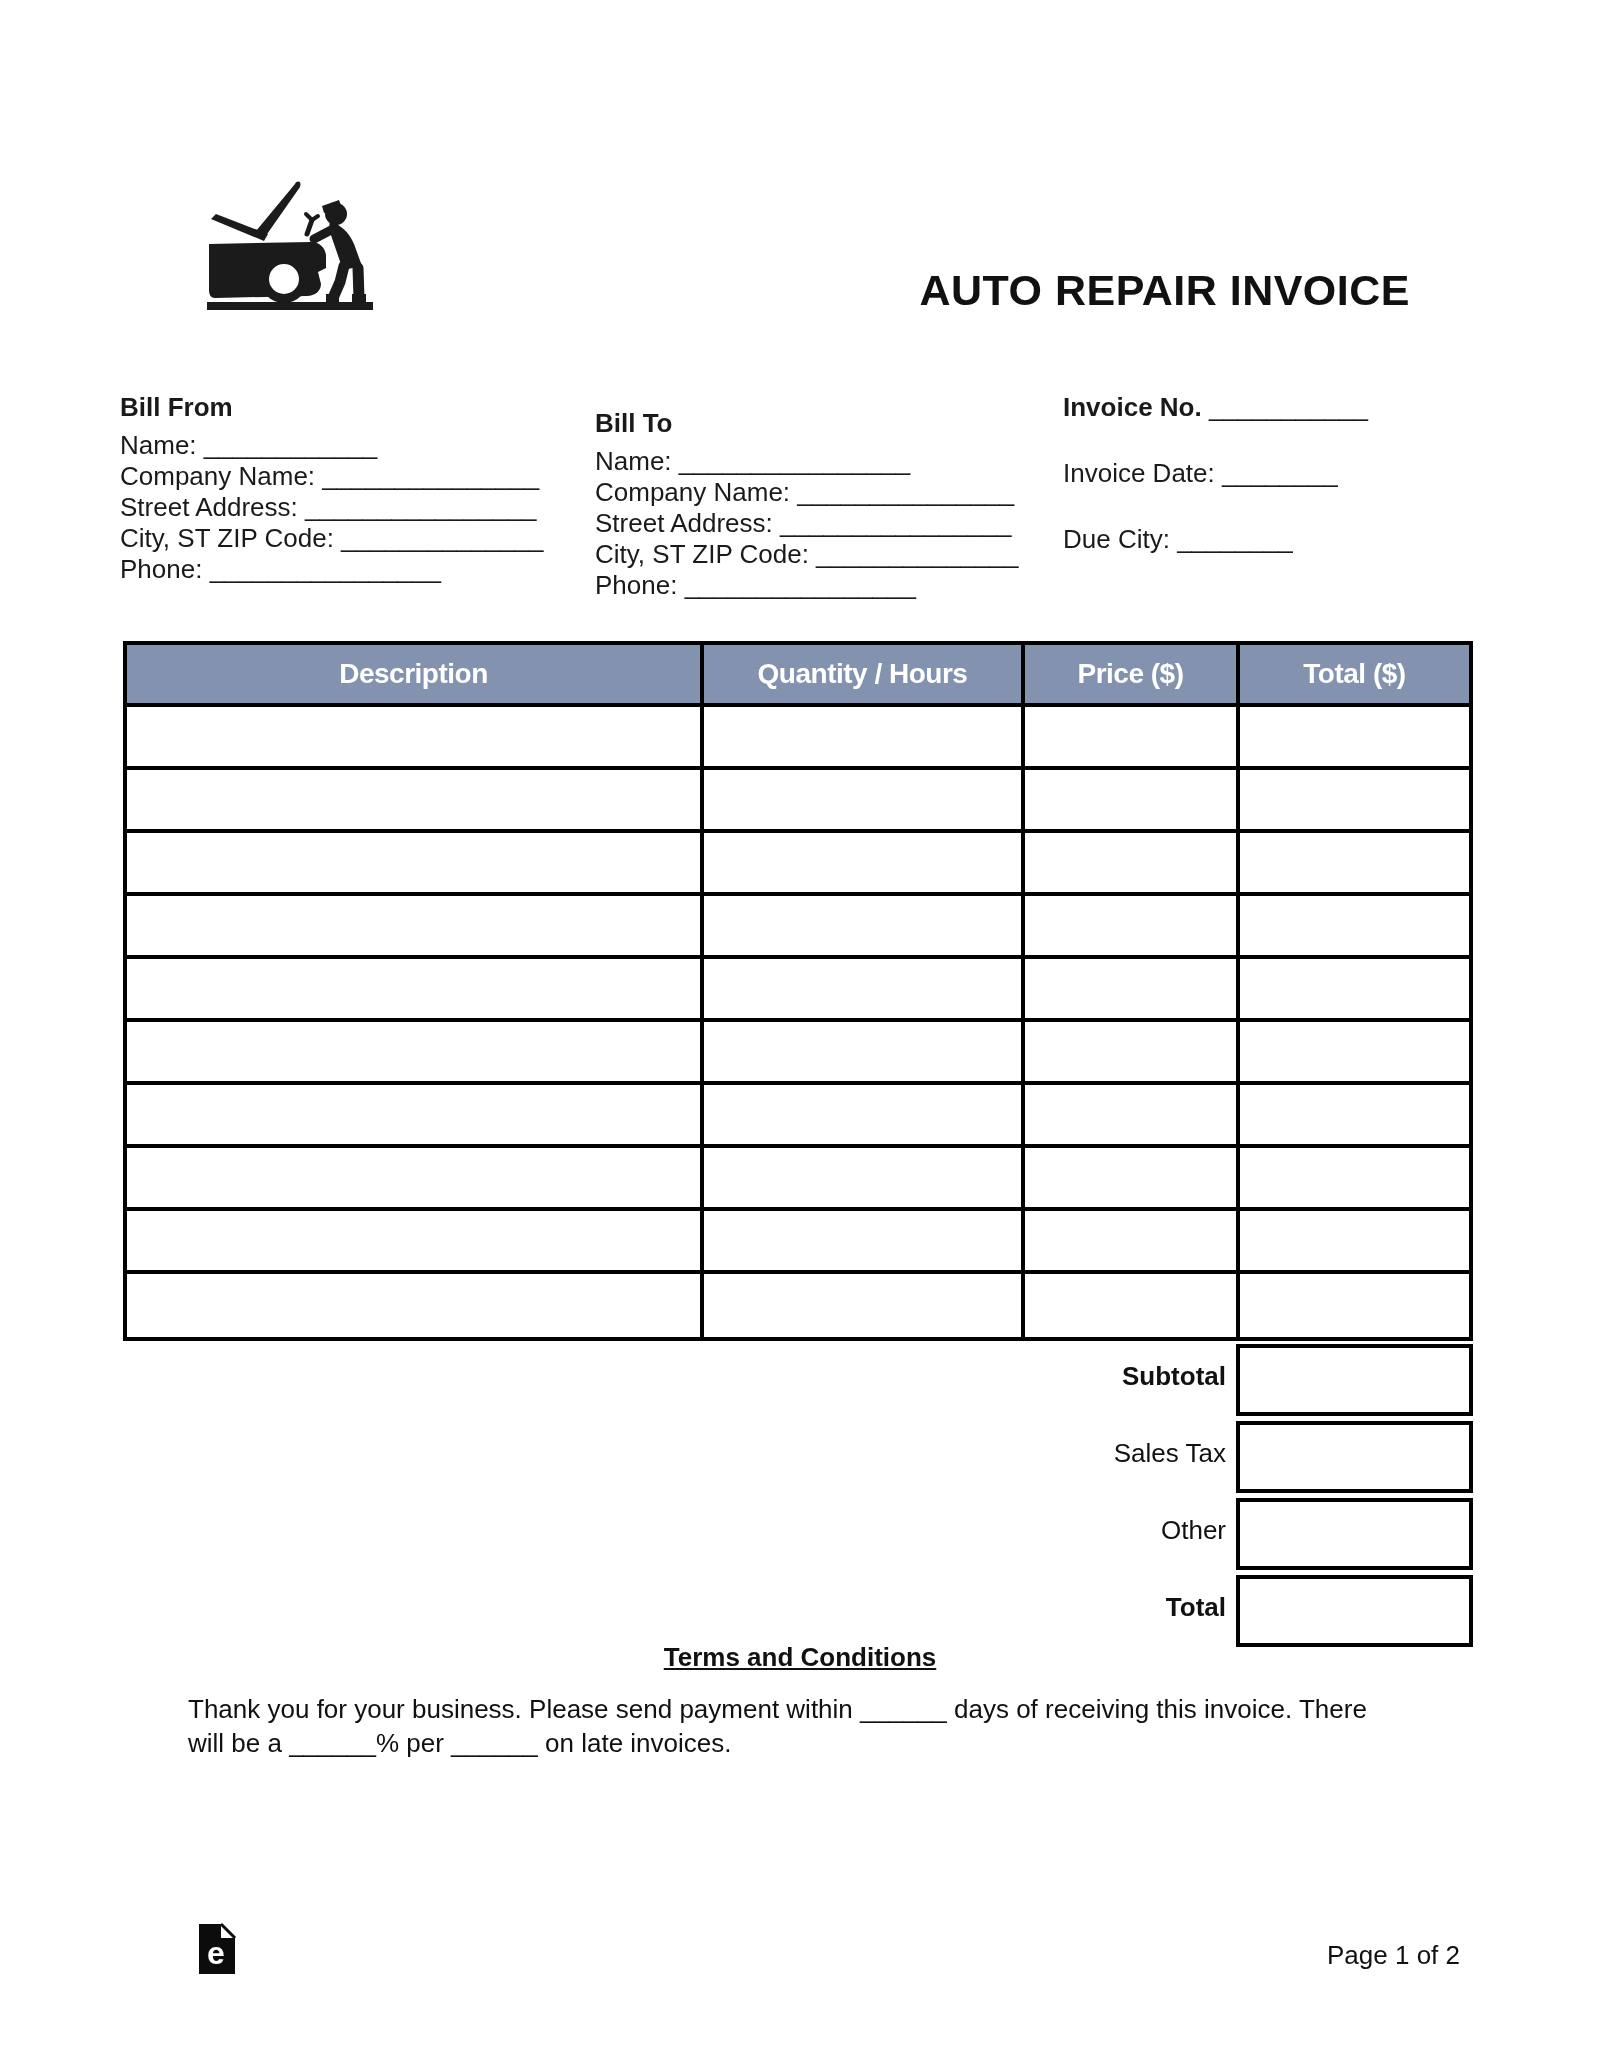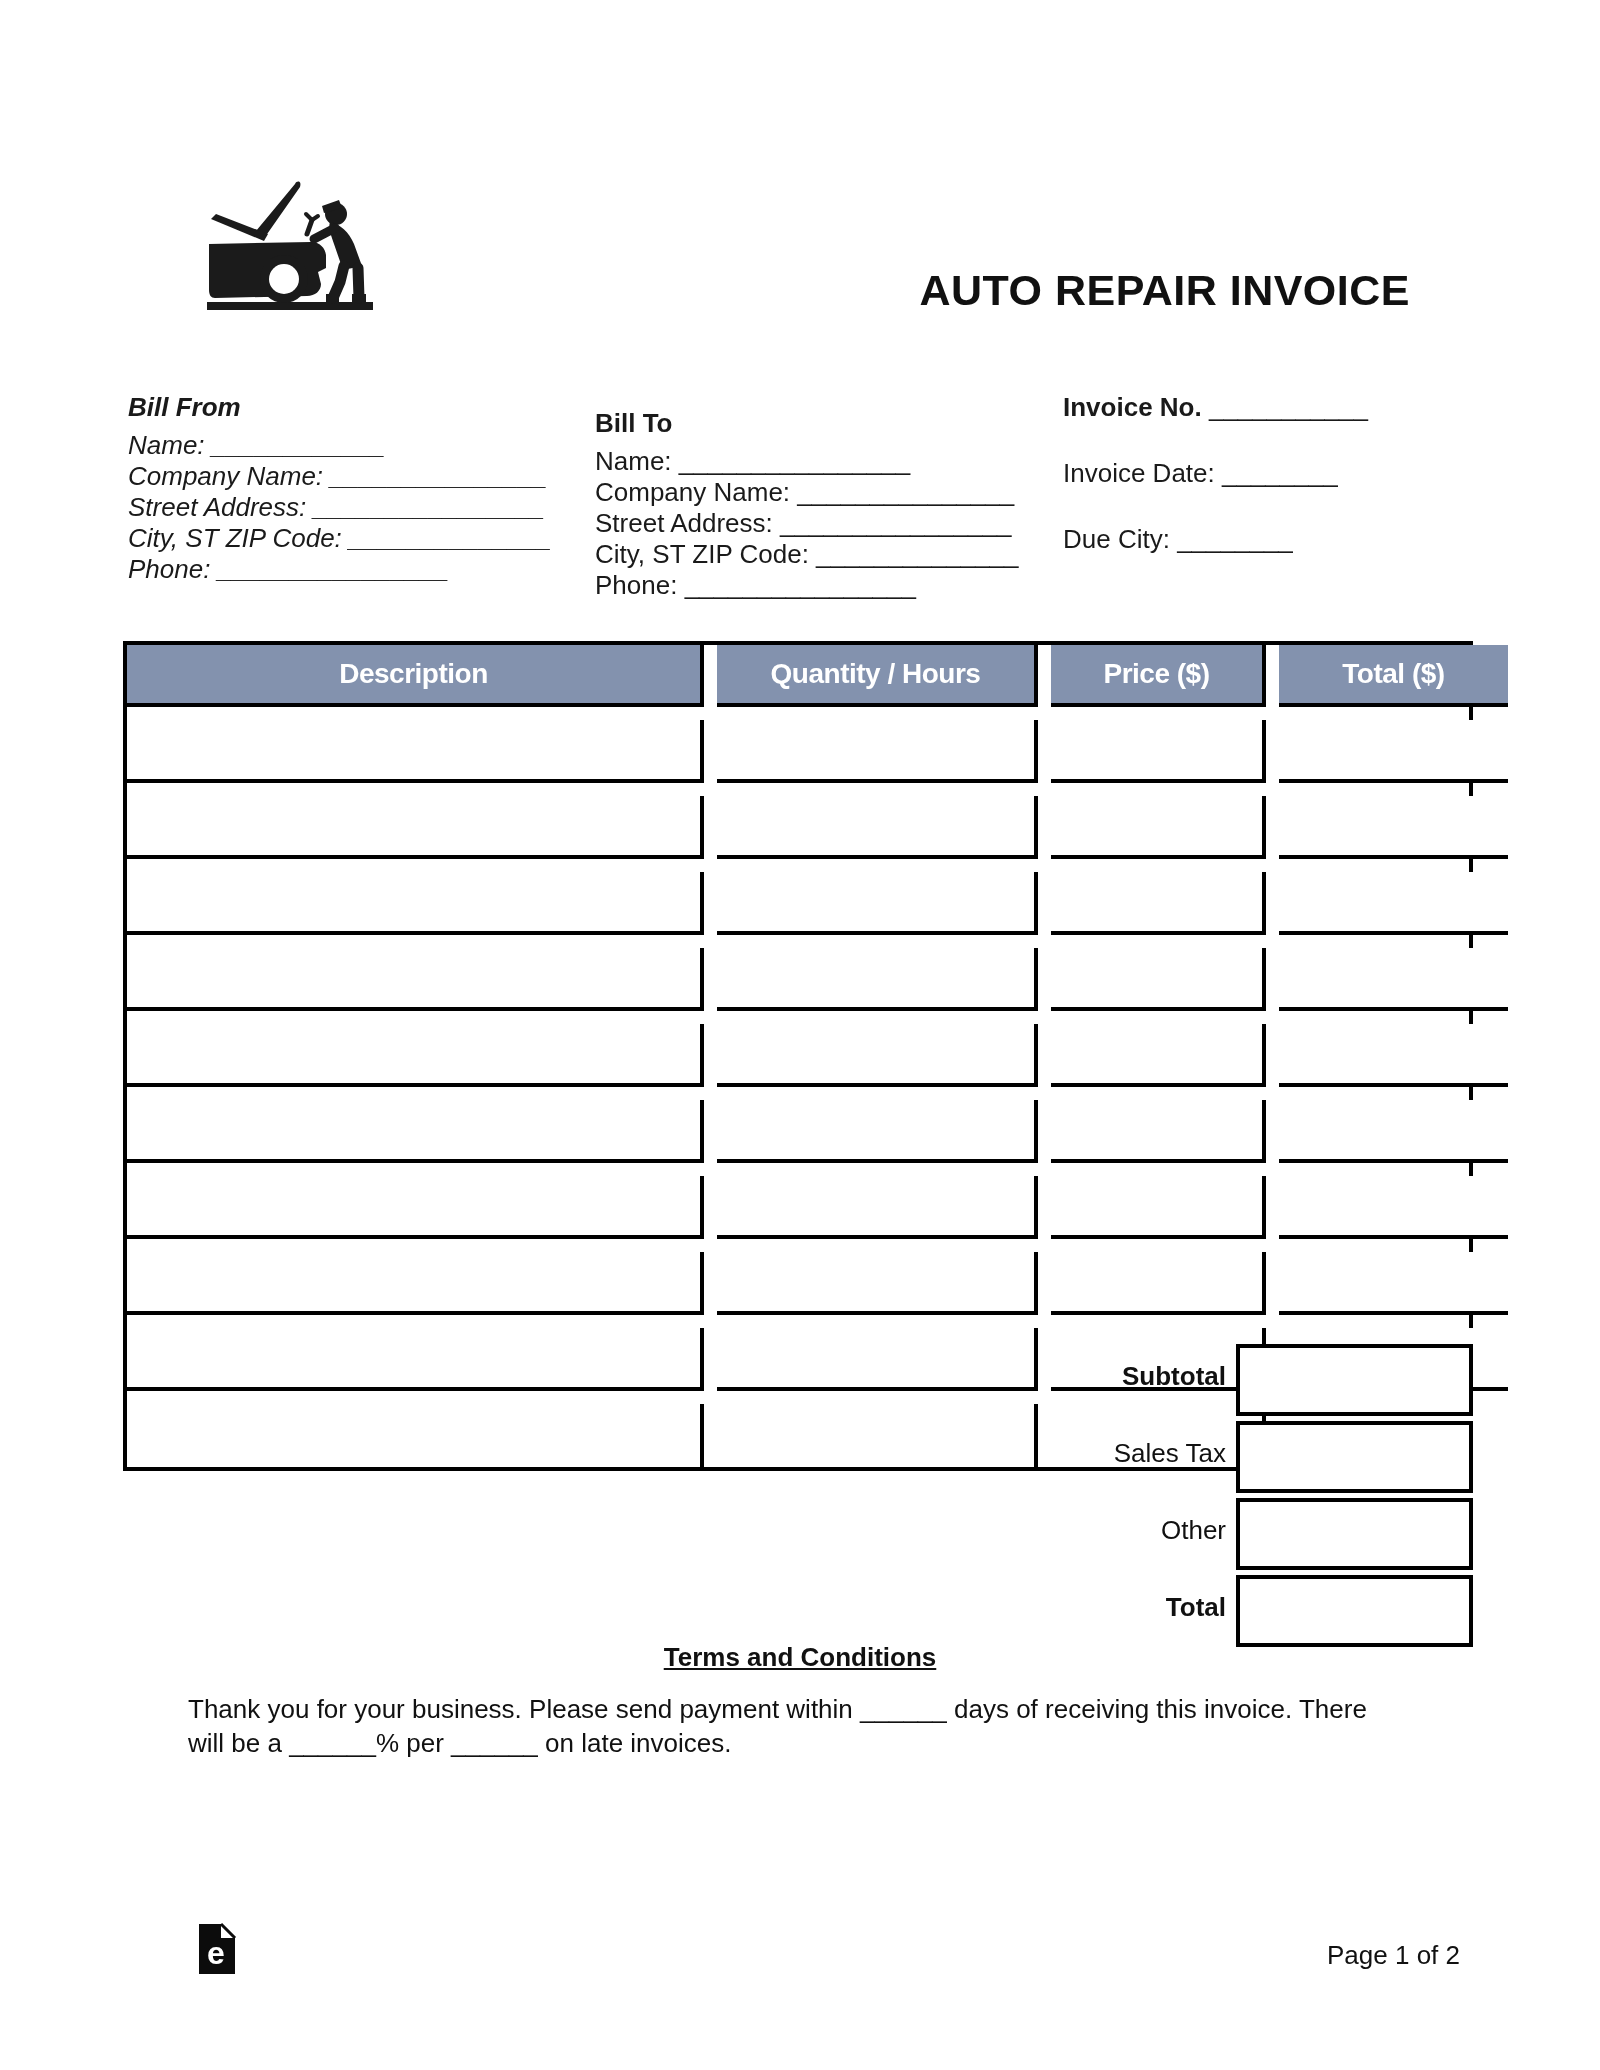--- a/index.html
+++ b/index.html
@@ -15,33 +15,32 @@
   
   .logo{position:absolute;left:193px;top:172px;width:212px;height:148px;}
   .doc-title{
     position:absolute;top:266px;right:190px;
     font-size:43px;font-weight:bold;color:#111;
     white-space:nowrap;letter-spacing:0.5px;
   }
   
   .info-col{position:absolute;top:392px;font-size:26px;line-height:31px;white-space:nowrap;}
   .info-col .heading{font-weight:bold;margin-bottom:7px;}
-  .col-bill-from{left:128px;font-style:italic;}
+  .col-bill-from{left:120px;}
   .col-bill-to{left:595px;margin-top:16px;}
   .col-meta{left:1063px;}
   .meta-line{margin-bottom:35px;}
   .meta-line .lbl-bold{font-weight:bold;}
   
   .items-table{
     position:absolute;left:123px;top:641px;width:1350px;
     border:4px solid #000;box-sizing:border-box;
     display:grid;
     grid-template-columns:577px 321px 215px 229px;
     background:#fff;
-    gap:13px;
   }
   .items-table .cell{box-sizing:border-box;border-right:4px solid #000;border-bottom:4px solid #000;}
   .items-table .cell.last-col{border-right:none;}
   .items-table .cell.last-row{border-bottom:none;}
   .items-table .th{
     height:62px;line-height:58px;
     background:#8392AE;color:#fff;
     font-weight:bold;font-size:28px;letter-spacing:-0.5px;
     text-align:center;
   }

